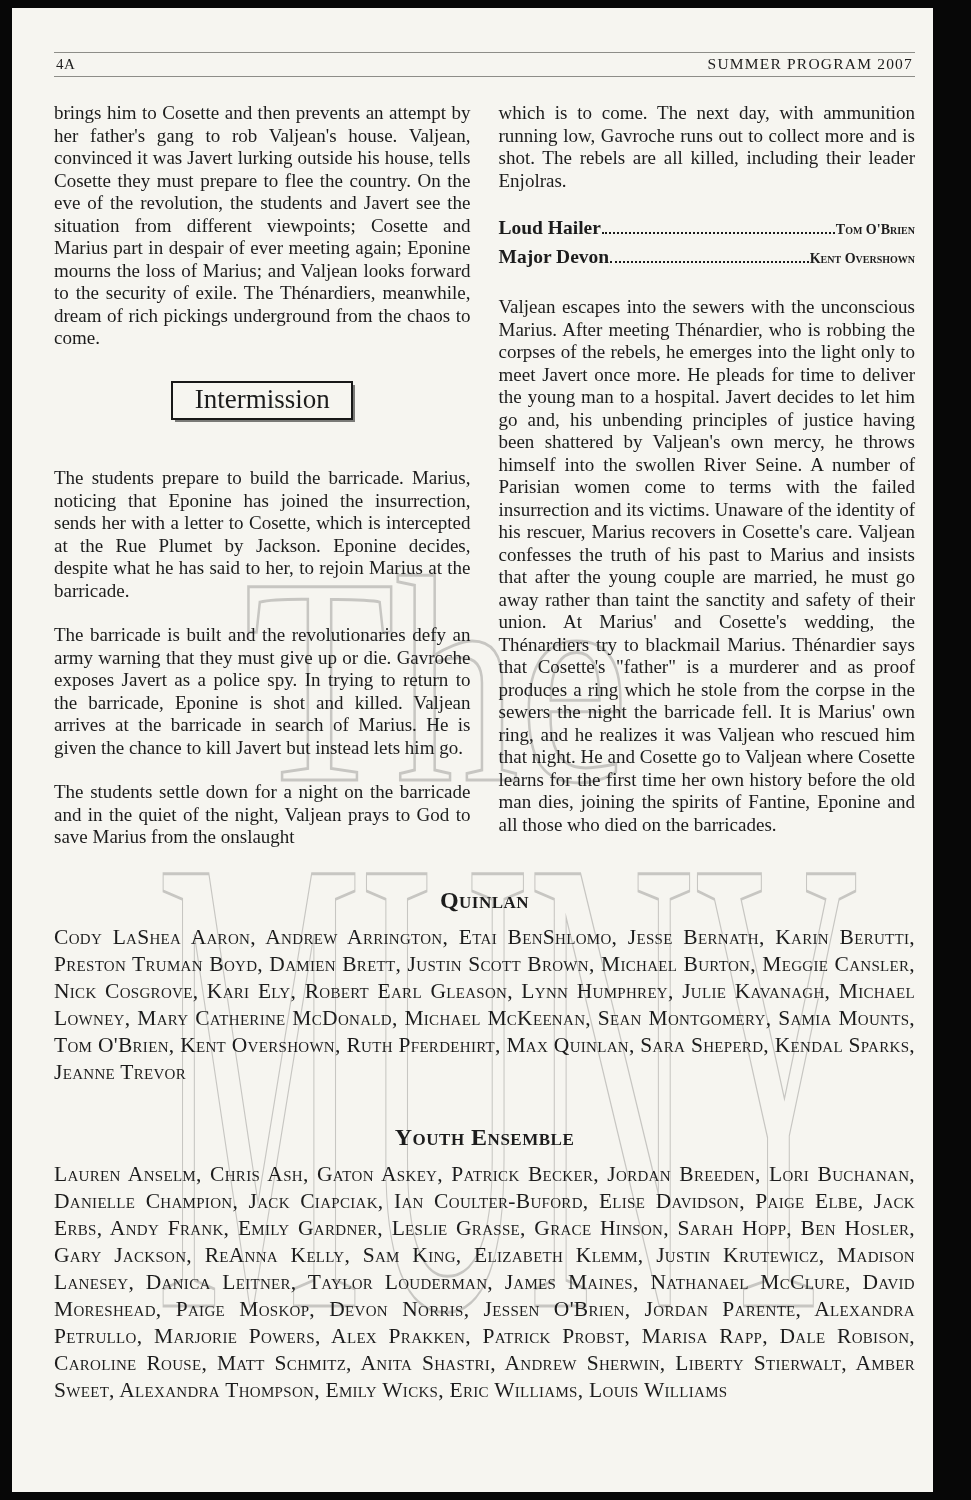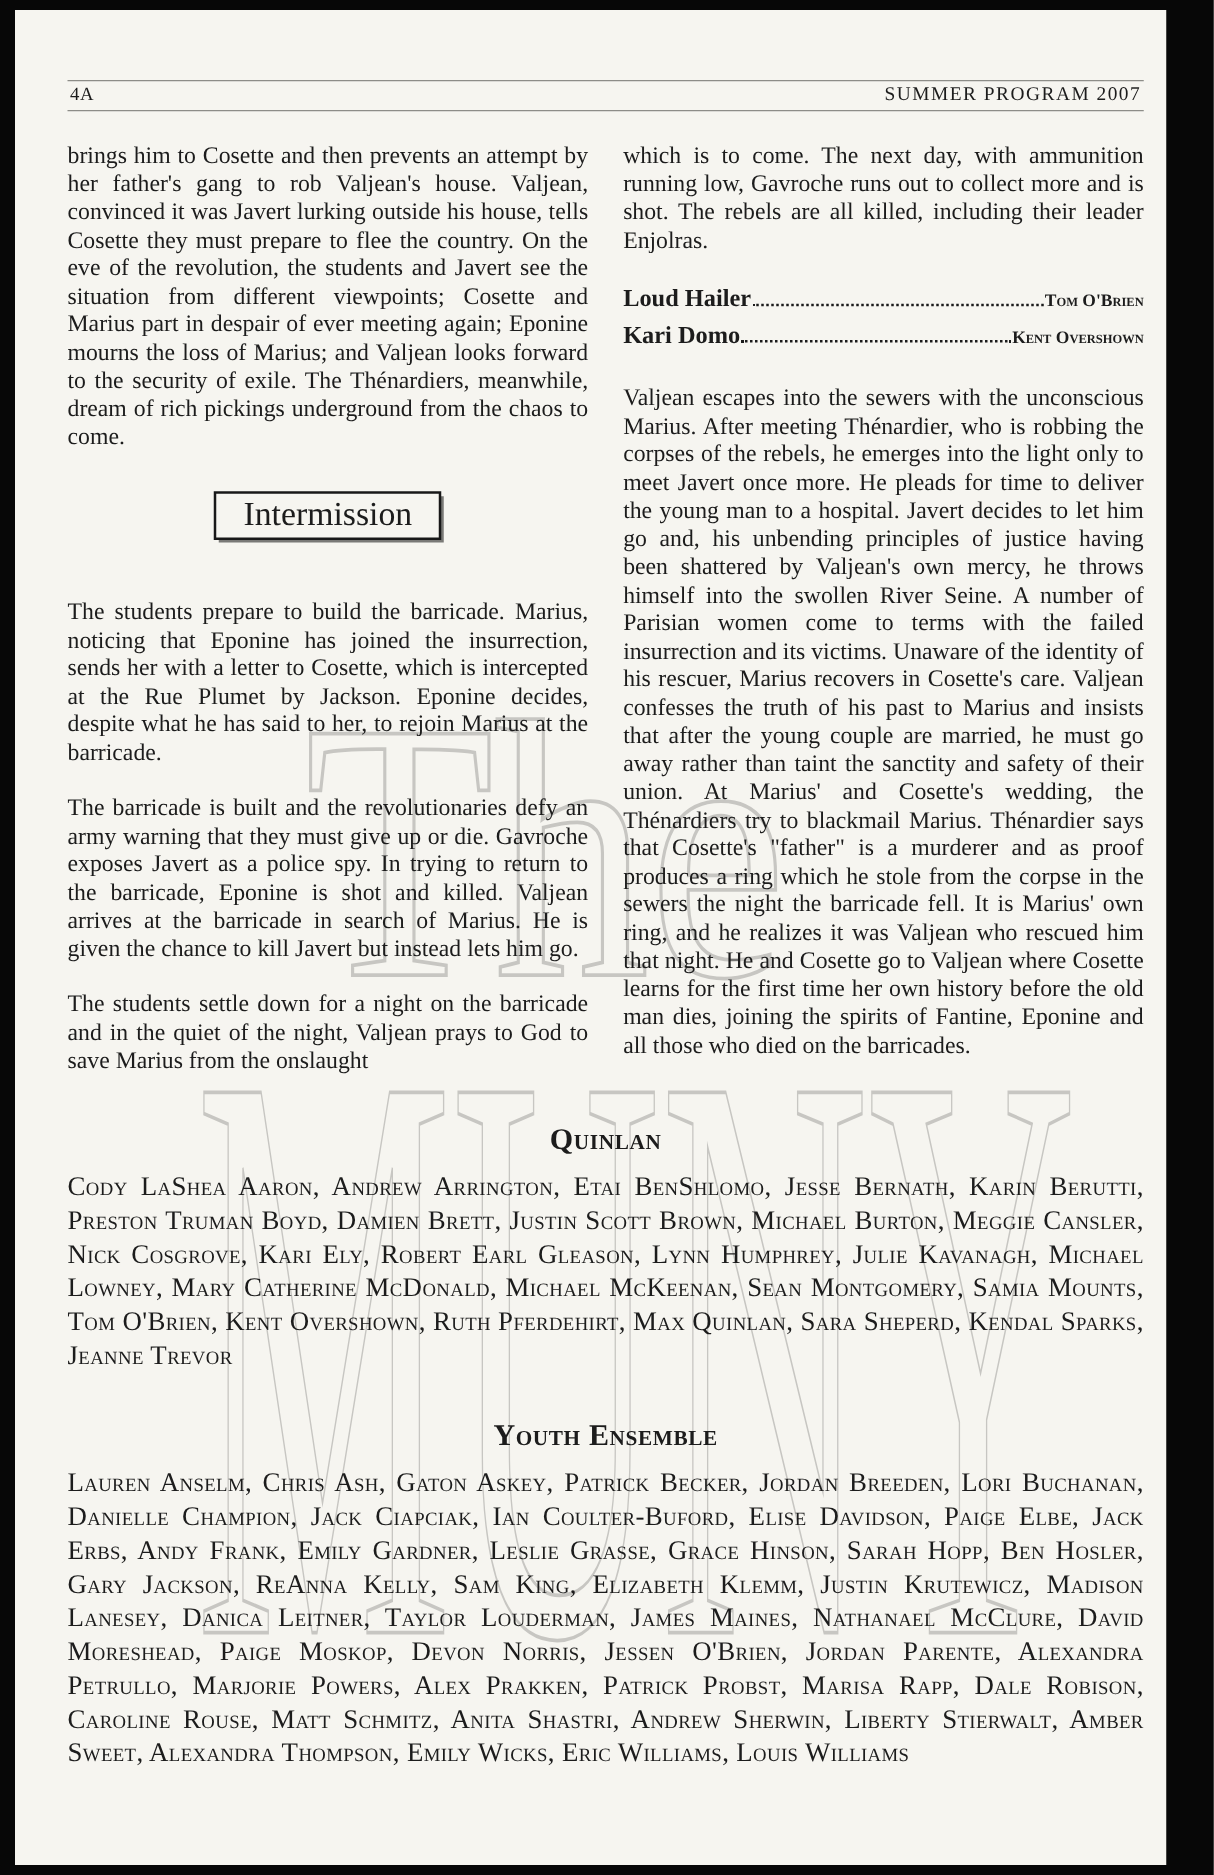--- a/index.html
+++ b/index.html
@@ -19,21 +19,21 @@
     overflow: hidden;
   }
   .watermark {
     position: absolute; inset: 0;
     pointer-events: none;
     z-index: 0;
     padding-left: 19px;
   }
   .content {
     position: relative; z-index: 1;
-    padding: 16px 18px 0 42px;
+    padding: 4px 18px 0 42px;
   }
   .page-header {
     margin-top: 40px;
     border-top: 1px solid #8d8d88;
     border-bottom: 1px solid #8d8d88;
     display: flex;
     justify-content: space-between;
     align-items: center;
     padding: 2px 2px 3px 2px;
     font-size: 16px;
@@ -135,21 +135,21 @@
 
       <div class="col">
         <p>which is to come. The next day, with ammunition running low, Gavroche runs out to collect more and is shot. The rebels are all killed, including their leader Enjolras.</p>
         <div class="cast-list">
           <div class="cast-row">
             <span class="cast-role">Loud Hailer</span>
             <span class="cast-leader"></span>
             <span class="cast-name">Tom O'Brien</span>
           </div>
           <div class="cast-row">
-            <span class="cast-role">Kari Domo</span>
+            <span class="cast-role">Major Devon</span>
             <span class="cast-leader"></span>
             <span class="cast-name">Kent Overshown</span>
           </div>
         </div>
         <p>Valjean escapes into the sewers with the unconscious Marius. After meeting Thénardier, who is robbing the corpses of the rebels, he emerges into the light only to meet Javert once more. He pleads for time to deliver the young man to a hospital. Javert decides to let him go and, his unbending principles of justice having been shattered by Valjean's own mercy, he throws himself into the swollen River Seine. A number of Parisian women come to terms with the failed insurrection and its victims. Unaware of the identity of his rescuer, Marius recovers in Cosette's care. Valjean confesses the truth of his past to Marius and insists that after the young couple are married, he must go away rather than taint the sanctity and safety of their union. At Marius' and Cosette's wedding, the Thénardiers try to blackmail Marius. Thénardier says that Cosette's "father" is a murderer and as proof produces a ring which he stole from the corpse in the sewers the night the barricade fell. It is Marius' own ring, and he realizes it was Valjean who rescued him that night. He and Cosette go to Valjean where Cosette learns for the first time her own history before the old man dies, joining the spirits of Fantine, Eponine and all those who died on the barricades.</p>
       </div>
 
     </div>
 
     <div class="section ensemble-section">

